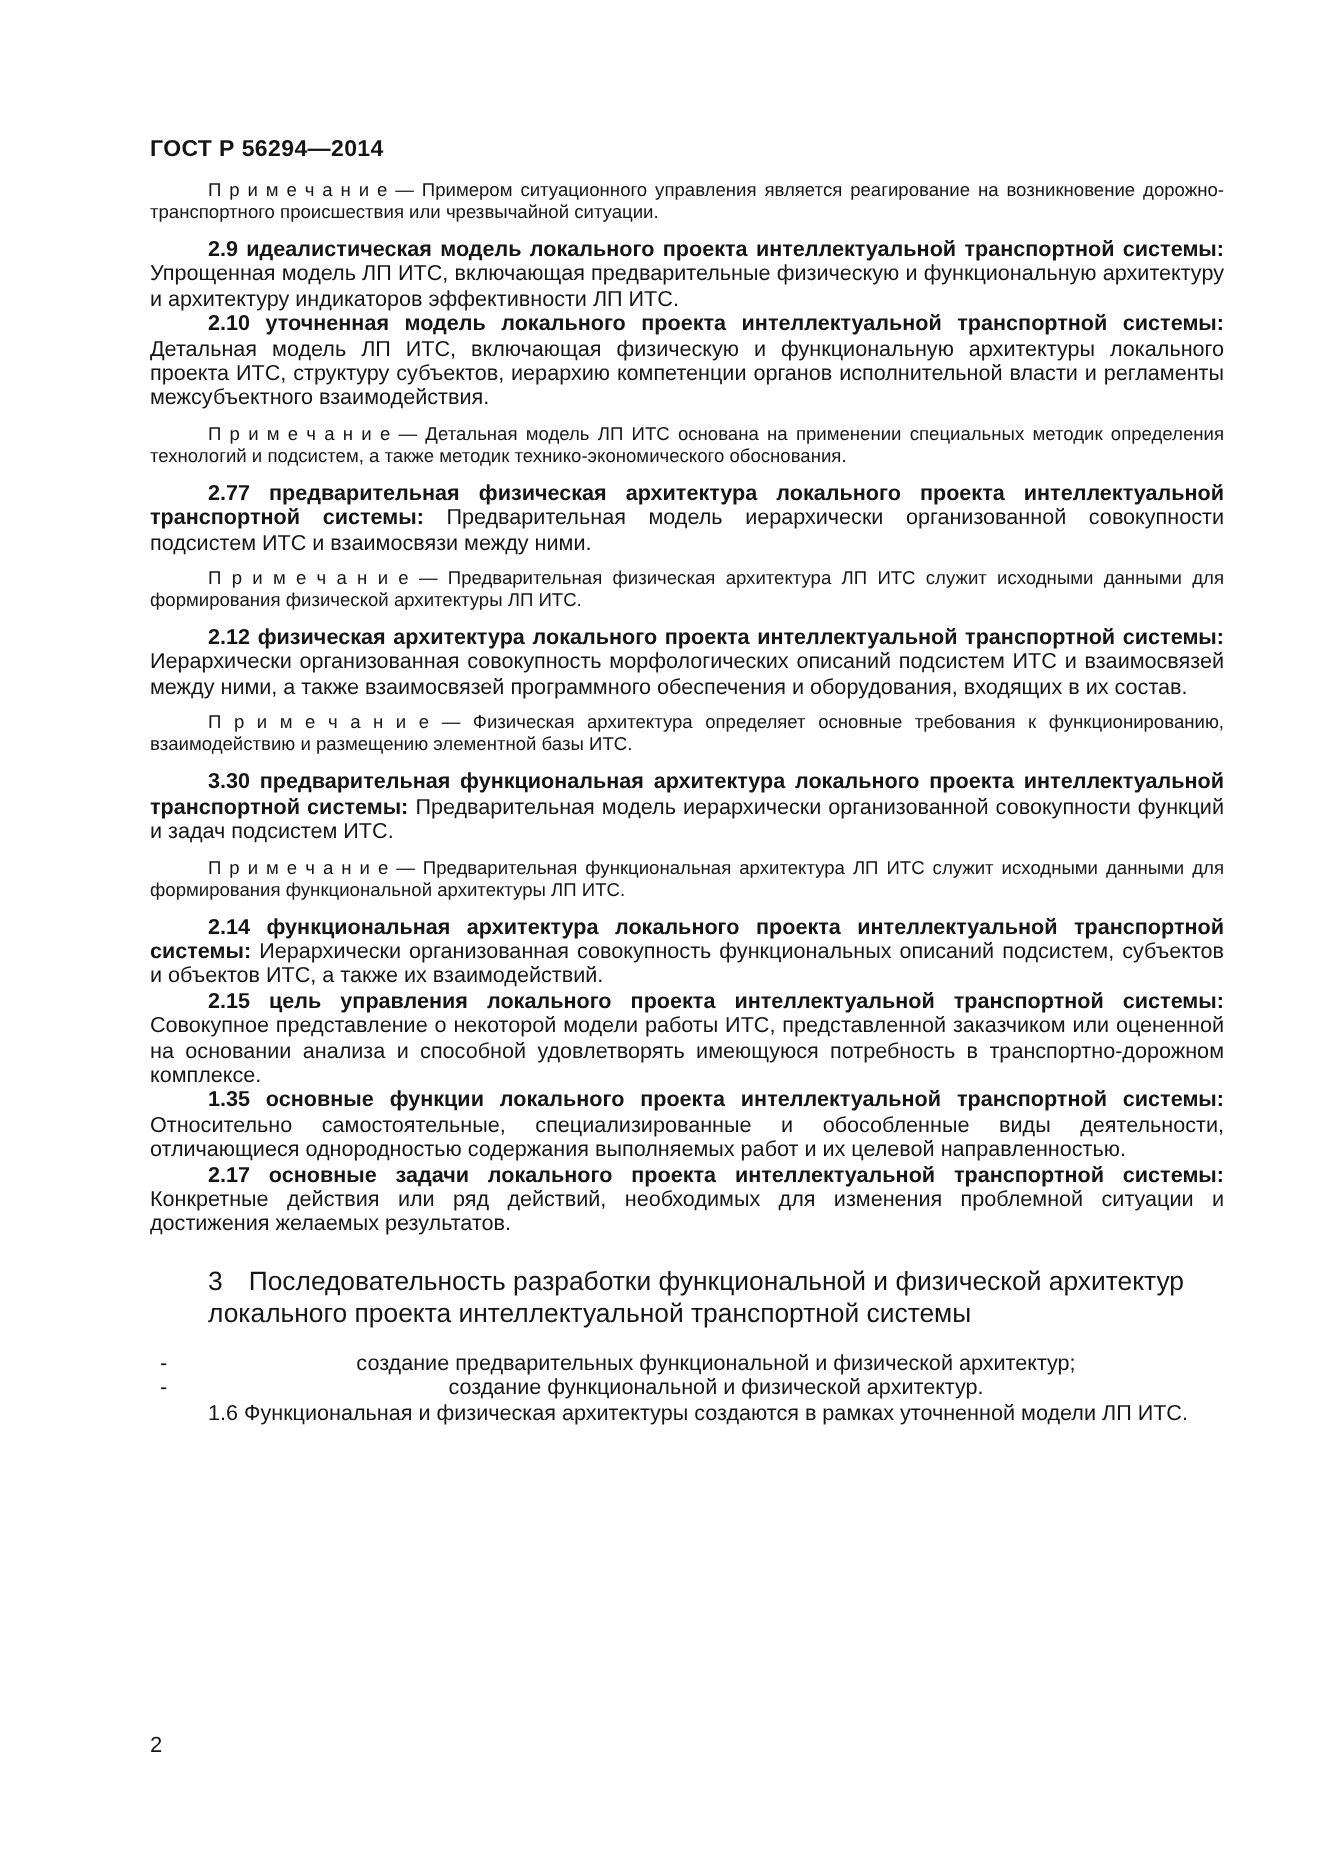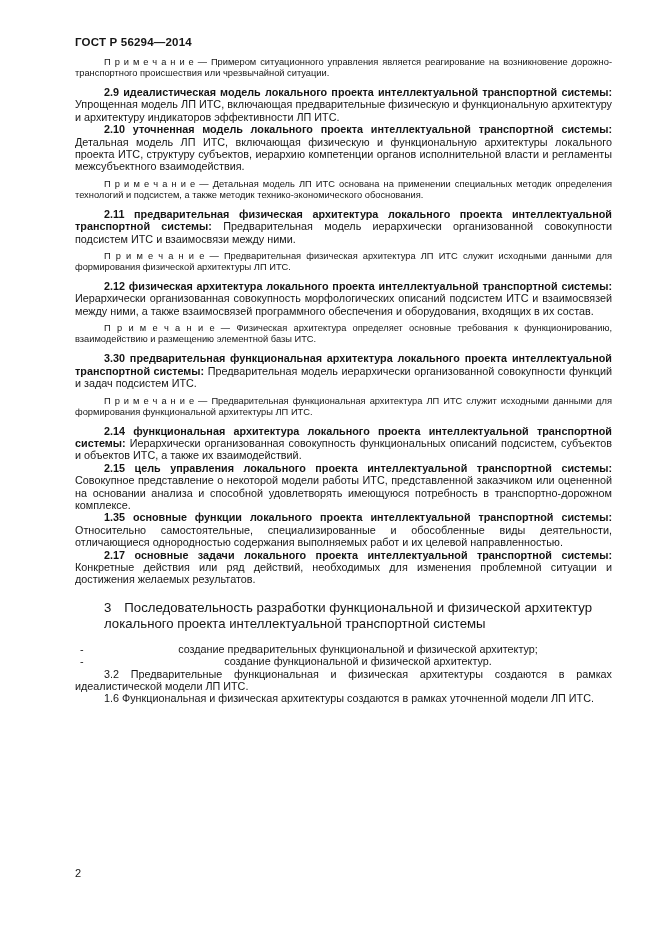--- a/index.html
+++ b/index.html
@@ -9,21 +9,21 @@
     height: 936px;
     background: #ffffff;
     color: #151515;
     font-family: "Liberation Sans", sans-serif;
   }
   .page {
     position: relative;
     width: 661px;
     height: 936px;
     background: #ffffff;
-    padding: 36px 49px 0 75px;
+    padding: 69px 49px 0 75px;
     overflow: hidden;
   }
   .doc-header {
     font-size: 11.5px;
     font-weight: bold;
     letter-spacing: 0.2px;
     margin: 0 0 9px 0;
   }
   .para {
     font-size: 10.8px;
@@ -71,21 +71,21 @@
   <header class="doc-header">ГОСТ Р 56294—2014</header>
 
   <p class="note">П р и м е ч а н и е — Примером ситуационного управления является реагирование на возникновение дорожно-транспортного происшествия или чрезвычайной ситуации.</p>
 
   <p class="para"><b class="term-title">2.9 идеалистическая модель локального проекта интеллектуальной транспортной системы:</b> <span>Упрощенная модель ЛП ИТС, включающая предварительные физическую и функциональную архитектуру и архитектуру индикаторов эффективности ЛП ИТС.</span></p>
 
   <p class="para"><b class="term-title">2.10 уточненная модель локального проекта интеллектуальной транспортной системы:</b> <span>Детальная модель ЛП ИТС, включающая физическую и функциональную архитектуры локального проекта ИТС, структуру субъектов, иерархию компетенции органов исполнительной власти и регламенты межсубъектного взаимодействия.</span></p>
 
   <p class="note">П р и м е ч а н и е — Детальная модель ЛП ИТС основана на применении специальных методик определения технологий и подсистем, а также методик технико-экономического обоснования.</p>
 
-  <p class="para"><b class="term-title">2.11 предварительная физическая архитектура локального проекта интеллектуальной транспортной системы:</b> <span>Предварительная модель иерархически организованной совокупности подсистем ИТС и взаимосвязи между ними.</span></p>
+  <p class="para"><b class="term-title">2.77 предварительная физическая архитектура локального проекта интеллектуальной транспортной системы:</b> <span>Предварительная модель иерархически организованной совокупности подсистем ИТС и взаимосвязи между ними.</span></p>
 
   <p class="note">П р и м е ч а н и е — Предварительная физическая архитектура ЛП ИТС служит исходными данными для формирования физической архитектуры ЛП ИТС.</p>
 
   <p class="para"><b class="term-title">2.12 физическая архитектура локального проекта интеллектуальной транспортной системы:</b> <span>Иерархически организованная совокупность морфологических описаний подсистем ИТС и взаимосвязей между ними, а также взаимосвязей программного обеспечения и оборудования, входящих в их состав.</span></p>
 
   <p class="note">П р и м е ч а н и е — Физическая архитектура определяет основные требования к функционированию, взаимодействию и размещению элементной базы ИТС.</p>
 
   <p class="para"><b class="term-title">3.30 предварительная функциональная архитектура локального проекта интеллектуальной транспортной системы:</b> <span>Предварительная модель иерархически организованной совокупности функций и задач подсистем ИТС.</span></p>
 
   <p class="note">П р и м е ч а н и е — Предварительная функциональная архитектура ЛП ИТС служит исходными данными для формирования функциональной архитектуры ЛП ИТС.</p>
@@ -104,19 +104,18 @@
   <p class="li">
       <span class="li-marker">-</span>
       <span class="li-text">создание предварительных функциональной и физической архитектур;</span>
     </p>
 
   <p class="li">
       <span class="li-marker">-</span>
       <span class="li-text">создание функциональной и физической архитектур.</span>
     </p>
 
-  <p class="para">3.2 Предварительные функциональная и физическая архитектуры создаются в рамках идеалистической модели ЛП ИТС.</p>
 
   <p class="para">1.6 Функциональная и физическая архитектуры создаются в рамках уточненной модели ЛП ИТС.</p>
 
   <div class="page-number">2</div>
 
 </main>
 
 </body></html>

